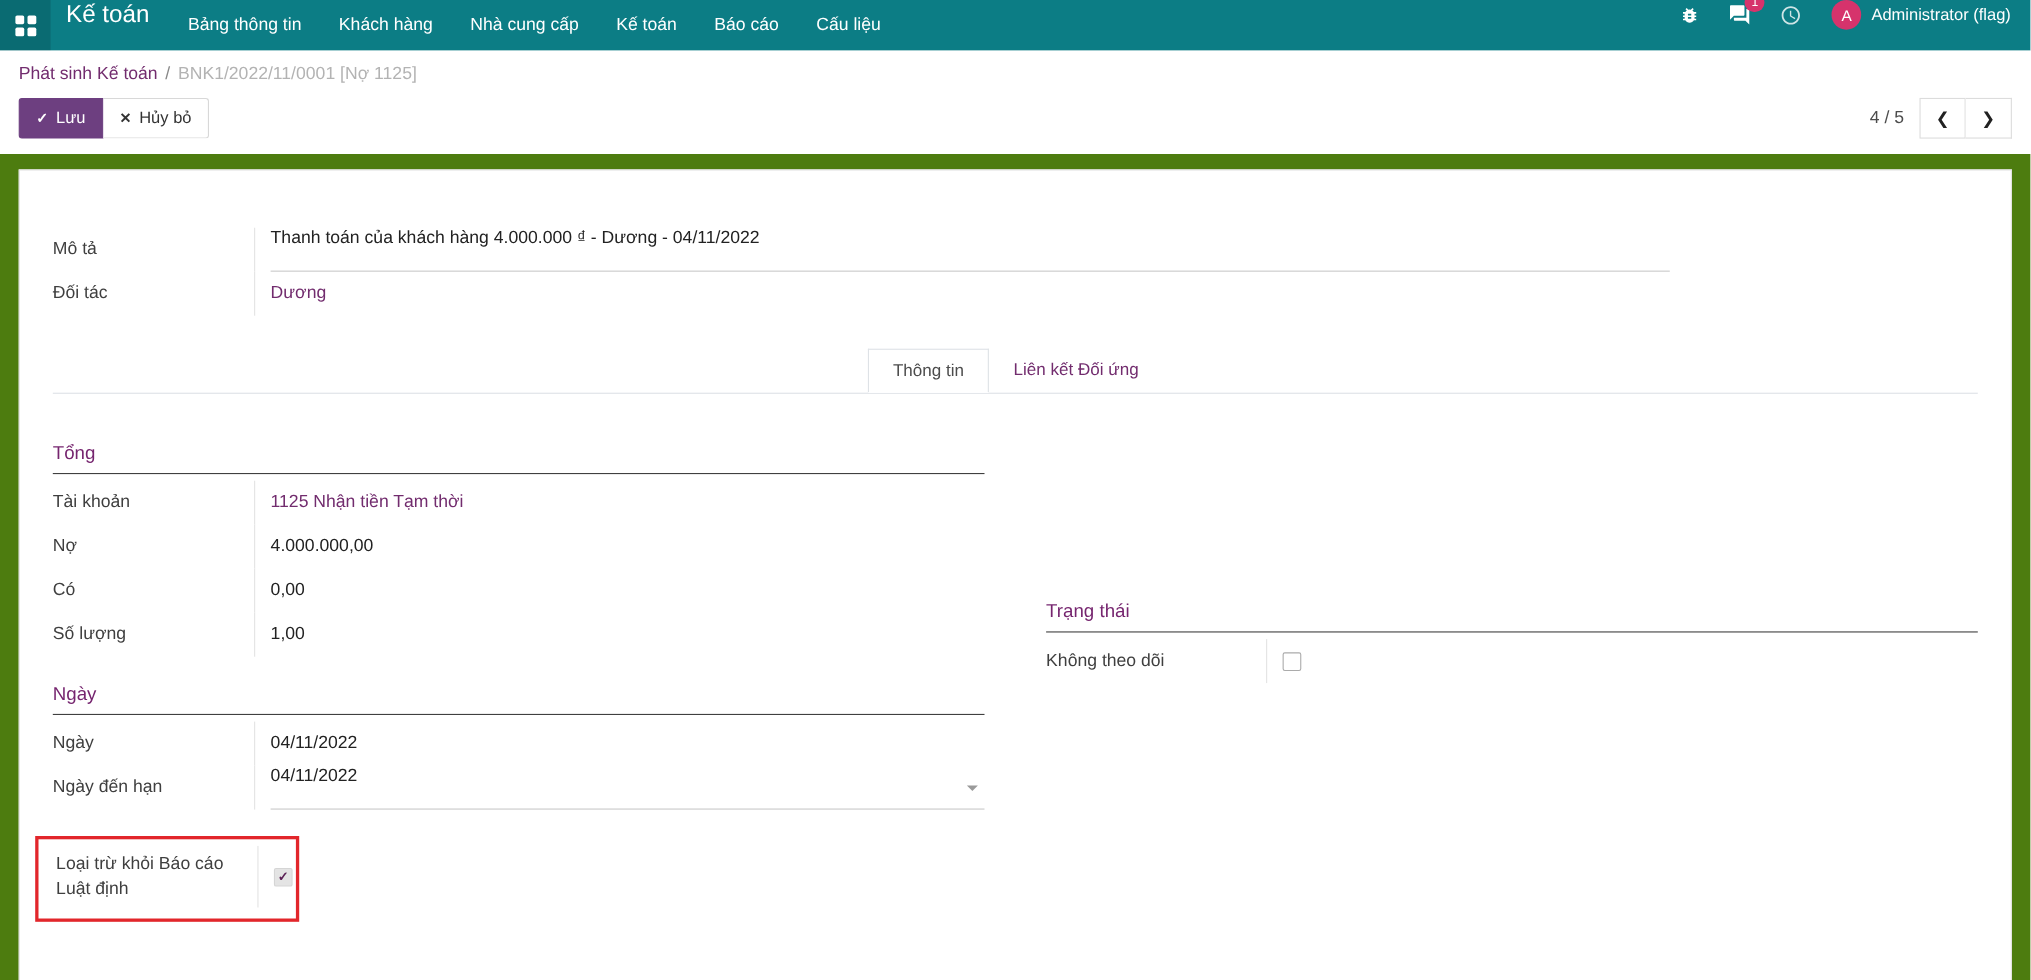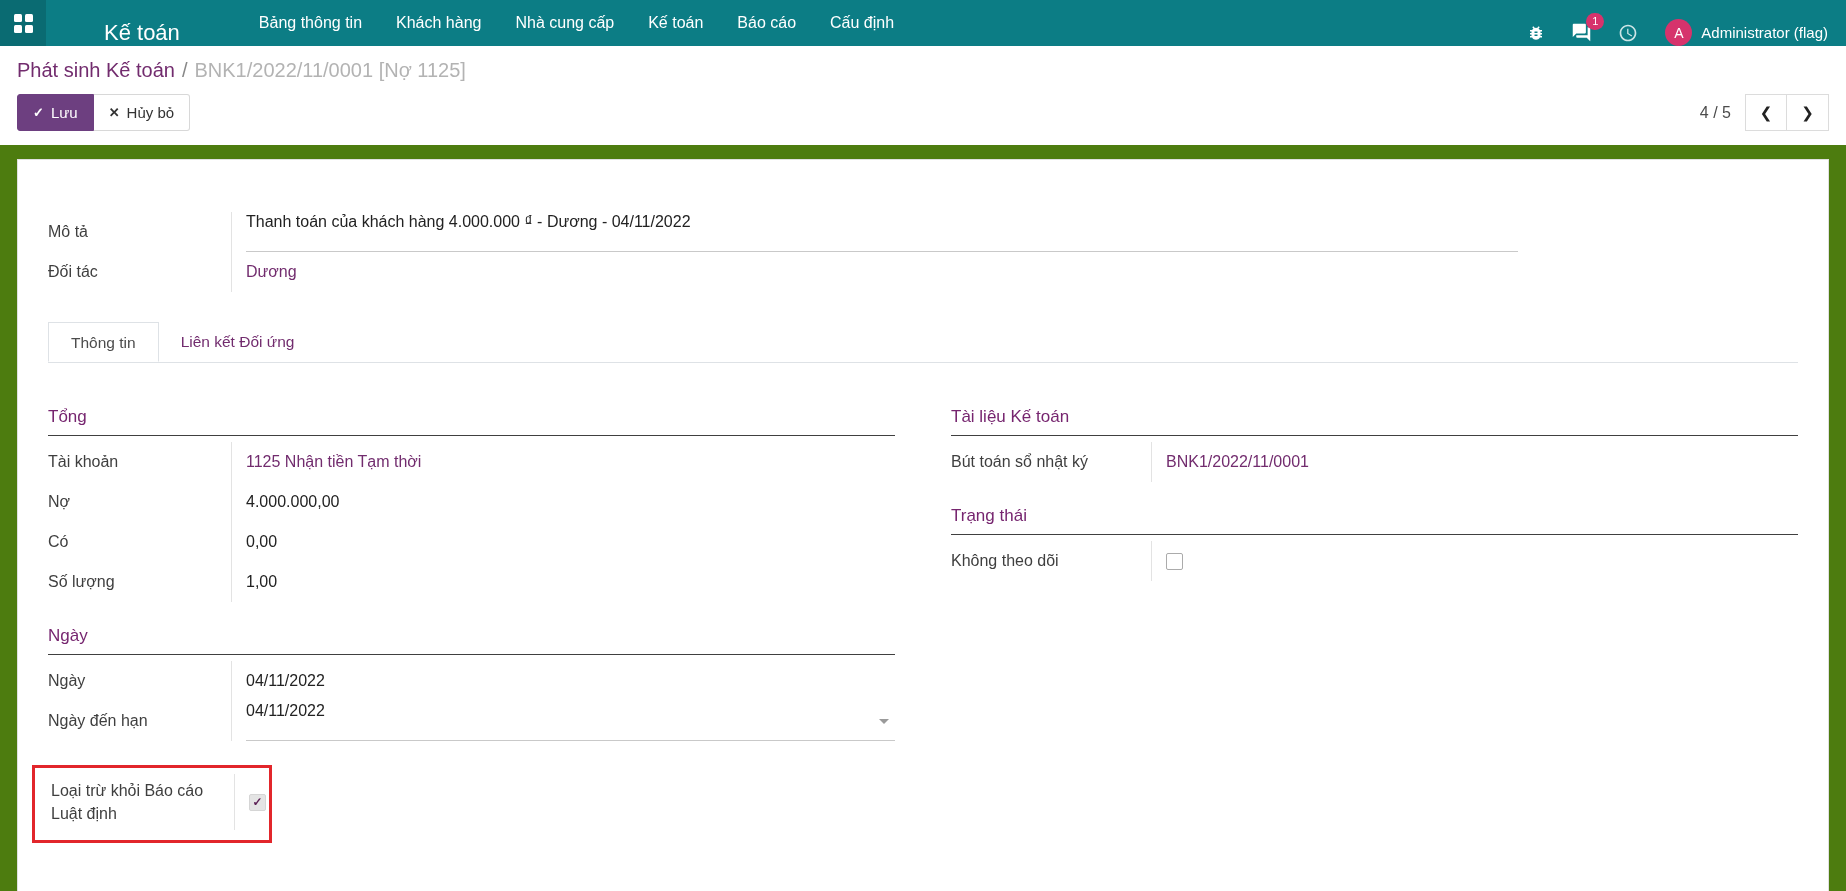--- a/index.html
+++ b/index.html
@@ -1,37 +1,37 @@
 <!DOCTYPE html>
 <html><head>
 <meta charset="utf-8">
 <style>
   * { box-sizing: border-box; margin: 0; padding: 0; }
   html,body { width:1846px; height:891px; overflow:hidden; }
   body { font-family:"Liberation Sans", sans-serif; background:#fff; color:#333; }
   .page { width:1846px; height:891px; display:flex; flex-direction:column; }
 
   
-  .navbar { height:46px; background:#0c7d85; display:flex; align-items:flex-end; color:#fff; flex:none;gap:44px; }
+  .navbar { height:46px; background:#0c7d85; display:flex; align-items:flex-start; color:#fff; flex:none; }
   .apps-btn { width:46px; height:46px; background:rgba(0,0,0,.14); display:flex; align-items:center; justify-content:center; cursor:pointer; }
   .apps-grid { display:grid; grid-template-columns:8px 8px; grid-template-rows:8px 8px; gap:3px; }
   .apps-grid span { background:#fff; border-radius:1.5px; }
   .brand { font-size:22px; padding:0 18px 0 14px; white-space:nowrap; }
   .menu { display:flex; height:46px; }
   .menu-item { padding:0 17px; line-height:46px; font-size:16px; cursor:pointer; white-space:nowrap; }
   .nav-spacer { flex:1; }
   .nav-right { display:flex; align-items:center; padding-right:18px; }
   .nav-icon { position:relative; padding:0 13px; display:flex; align-items:center; cursor:pointer; }
   .badge { position:absolute; top:-9px; right:1px; background:#d6336c; color:#fff; font-size:11px; line-height:11px; padding:3px 6px; border-radius:9px; }
   .avatar { width:27px; height:27px; border-radius:50%; background:#d6336c; color:#fff; font-size:14px; display:flex; align-items:center; justify-content:center; margin:0 9px 0 14px; }
   .username { font-size:15px; white-space:nowrap; }
 
   
   .control-panel { background:#fff; padding:13px 17px 14px 17px; flex:none; }
-  .breadcrumb { font-size:20px; }
+  .breadcrumb { font-size:16px; }
   .breadcrumb .parent { color:#722c6e; cursor:pointer; }
   .breadcrumb .sep { color:#888; padding:0 7px; }
   .breadcrumb .current { color:#b3b3b3; }
   .toolbar { margin-top:12px; display:flex; align-items:center; }
   .btn { font-size:15px; height:37px; padding:0 15px; border:1px solid #d8d8d8; background:#fff; color:#333; display:inline-flex; align-items:center; gap:7px; cursor:pointer; }
   .btn-save { background:#6d3f80; border-color:#6d3f80; color:#fff; border-radius:3px 0 0 3px; }
   .btn-discard { border-radius:0 3px 3px 0; border-left:none; }
   .btn .ic { font-size:13px; font-weight:bold; }
   .toolbar-spacer { flex:1; }
   .pager-value { font-size:16px; color:#4c4c4c; margin-right:14px; }
@@ -46,21 +46,21 @@
   .field-row { display:flex; align-items:center; min-height:40px; }
   .field-label { width:183px; flex:none; font-size:16px; color:#3f3f3f; padding-right:10px; }
   .field-value { flex:1; border-left:1px solid #e3e3e3; padding-left:14px; font-size:16px; color:#222; align-self:stretch; display:flex; align-items:center; }
   .link { color:#722c6e; cursor:pointer; }
   .o-input { border-bottom:1px solid #c9c9c9; width:100%; padding-bottom:20px; position:relative; }
   .caret { position:absolute; right:6px; top:50%; margin-top:-2px; width:0; height:0; border-left:5px solid transparent; border-right:5px solid transparent; border-top:5px solid #9a9a9a; }
 
   .top-group { margin-top:24px; width:84%; }
 
   
-  .tab-bar { margin-top:30px; display:flex; border-bottom:1px solid #dee2e6; }
+  .tab-bar { margin-top:30px; display:flex; border-bottom:1px solid #dee2e6;justify-content:center; }
   .tab { padding:0 22px; height:40px; line-height:40px; font-size:15.5px; cursor:pointer; }
   .tab.active { background:#fff; border:1px solid #dee2e6; border-bottom:1px solid #fff; margin-bottom:-1px; color:#4c4c4c; }
   .tab.inactive { color:#722c6e; }
 
   .tab-content { padding-top:44px; display:grid; grid-template-columns:1fr 1fr; column-gap:56px; align-items:start; }
   .section { margin-top:0; }
   .section + .section { margin-top:24px; }
   .section-title { font-size:17px; color:#76256f; padding-bottom:8px; border-bottom:1px solid #404040; margin-bottom:6px; }
   .mt-align { margin-top:144px; }
 
@@ -88,21 +88,21 @@
           <span></span>
         </div>
     </div>
     <div class="brand">Kế toán</div>
     <div class="menu">
       <div class="menu-item">Bảng thông tin</div>
       <div class="menu-item">Khách hàng</div>
       <div class="menu-item">Nhà cung cấp</div>
       <div class="menu-item">Kế toán</div>
       <div class="menu-item">Báo cáo</div>
-      <div class="menu-item">Cấu định</div>
+      <div class="menu-item">Cấu liệu</div>
     </div>
     <div class="nav-spacer"></div>
     <div class="nav-right">
       <div class="nav-icon">
         <svg width="18" height="18" viewBox="0 0 24 24" fill="#fff">
             <path d="M20 8h-2.81a5.985 5.985 0 0 0-1.82-1.96L17 4.41 15.59 3l-2.17 2.17a6.002 6.002 0 0 0-2.83 0L8.41 3 7 4.41l1.62 1.63C7.88 6.55 7.26 7.22 6.81 8H4v2h2.09c-.05.33-.09.66-.09 1v1H4v2h2v1c0 .34.04.67.09 1H4v2h2.81c1.04 1.79 2.97 3 5.19 3s4.15-1.21 5.19-3H20v-2h-2.09c.05-.33.09-.66.09-1v-1h2v-2h-2v-1c0-.34-.04-.67-.09-1H20V8zm-6 8h-4v-2h4v2zm0-4h-4v-2h4v2z"></path>
           </svg>
       </div>
       <div class="nav-icon">
         <svg width="21" height="21" viewBox="0 0 24 24" fill="#fff">
@@ -219,29 +219,20 @@
                   <div class="checkbox checked">
                     <span>✓</span>
                   </div>
                 </div>
               </div>
             </div>
           </div>
         </div>
 
         <div>
-          <div class="section">
-            <div class="section-title">Tài liệu Kế toán</div>
-            <div class="field-row">
-              <div class="field-label" style="width:200px">Bút toán sổ nhật ký</div>
-              <div class="field-value">
-                <span class="link">BNK1/2022/11/0001</span>
-              </div>
-            </div>
-          </div>
 
           <div class="section mt-align">
             <div class="section-title">Trạng thái</div>
             <div class="field-row">
               <div class="field-label" style="width:200px">Không theo dõi</div>
               <div class="field-value">
                 <div class="checkbox unchecked"></div>
               </div>
             </div>
           </div>

